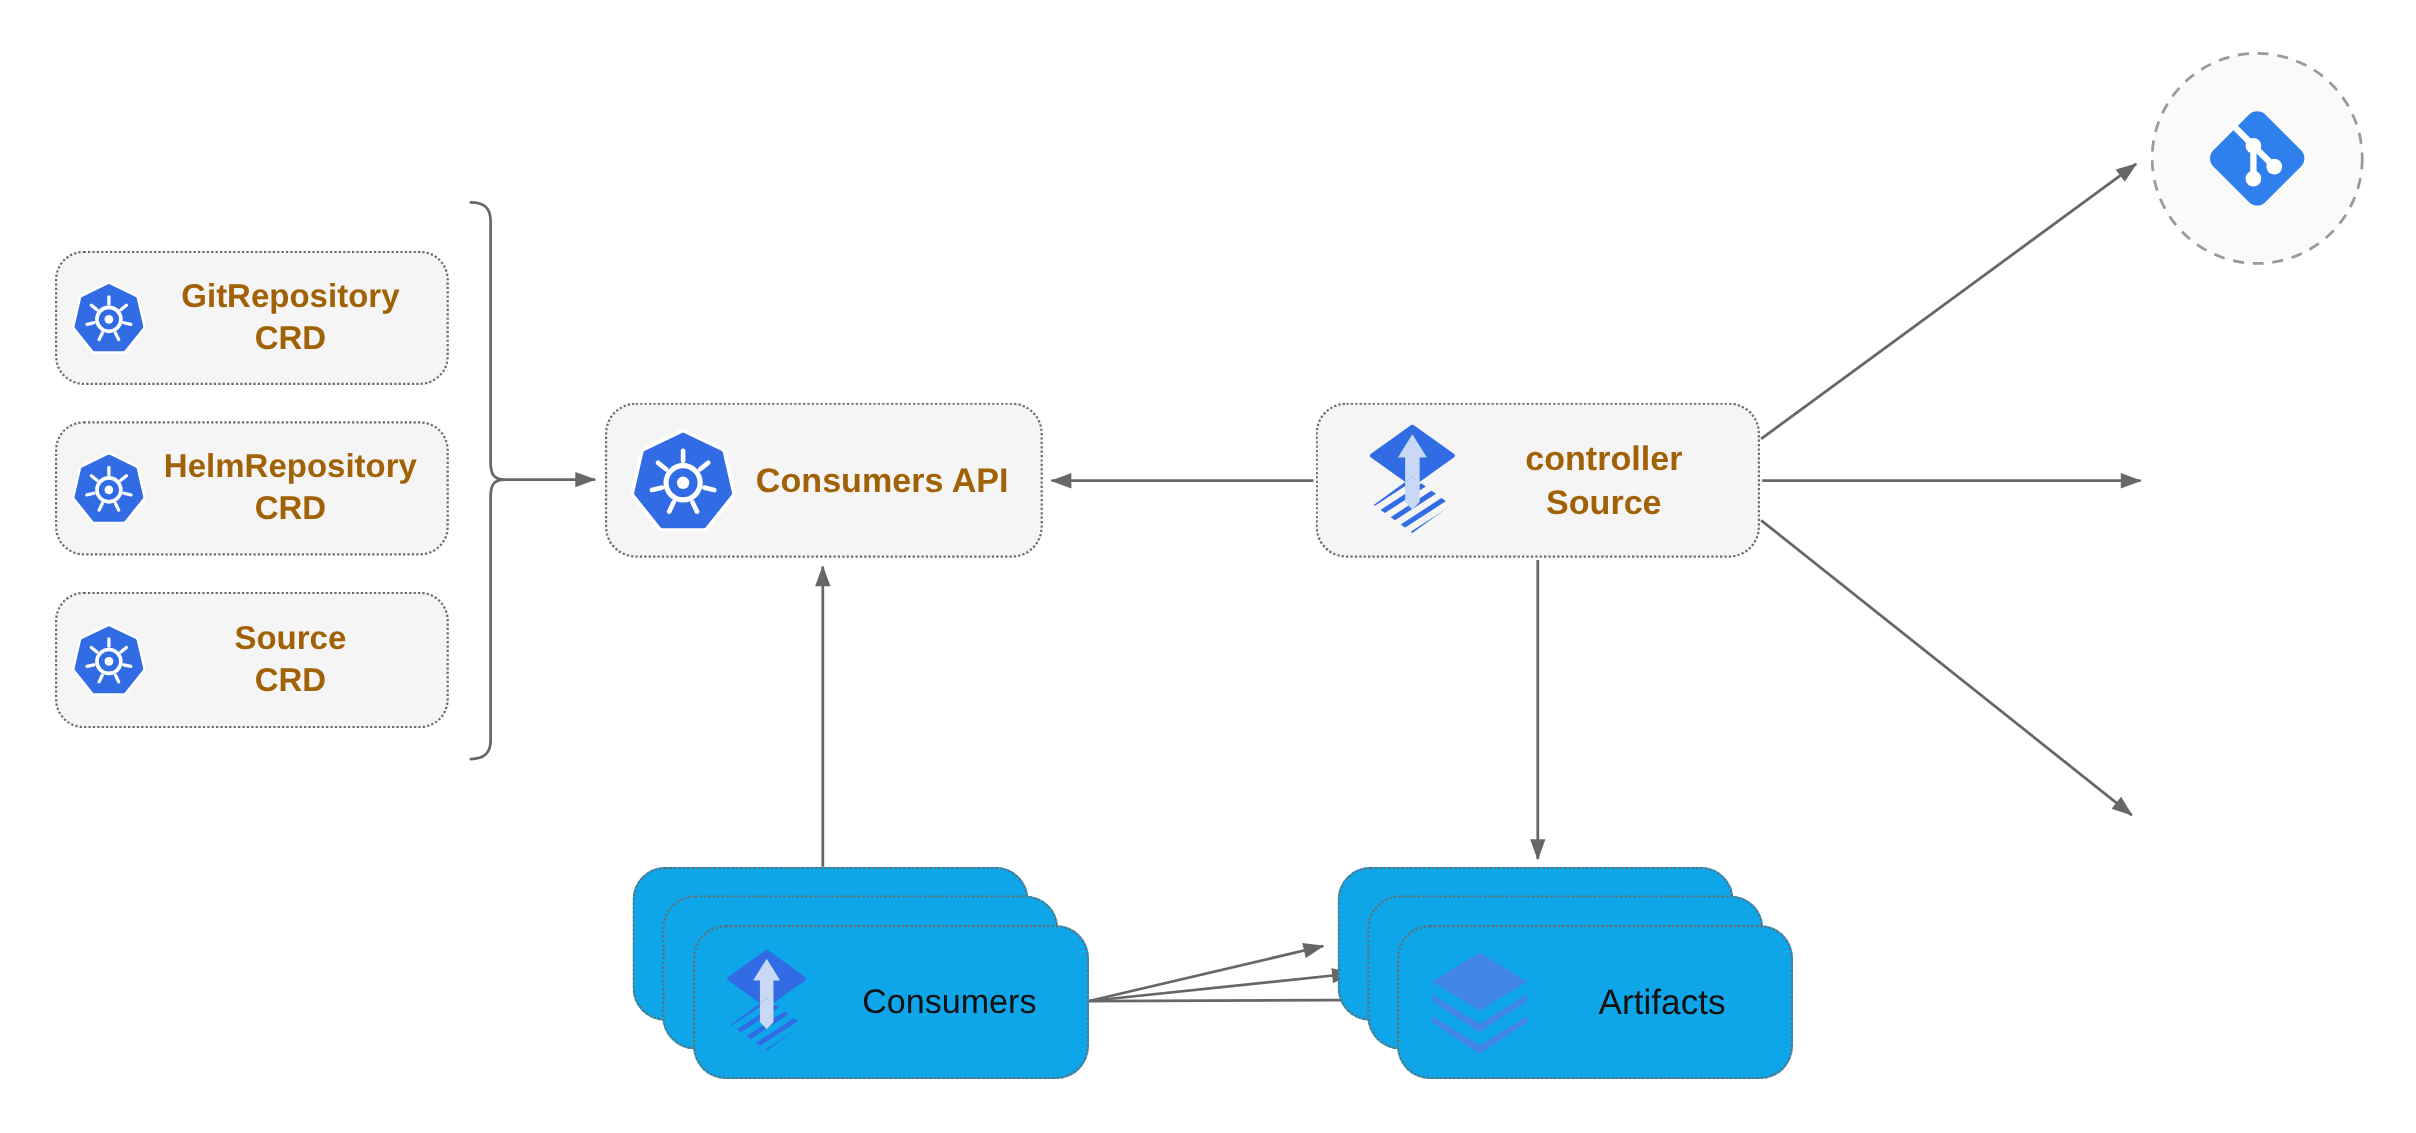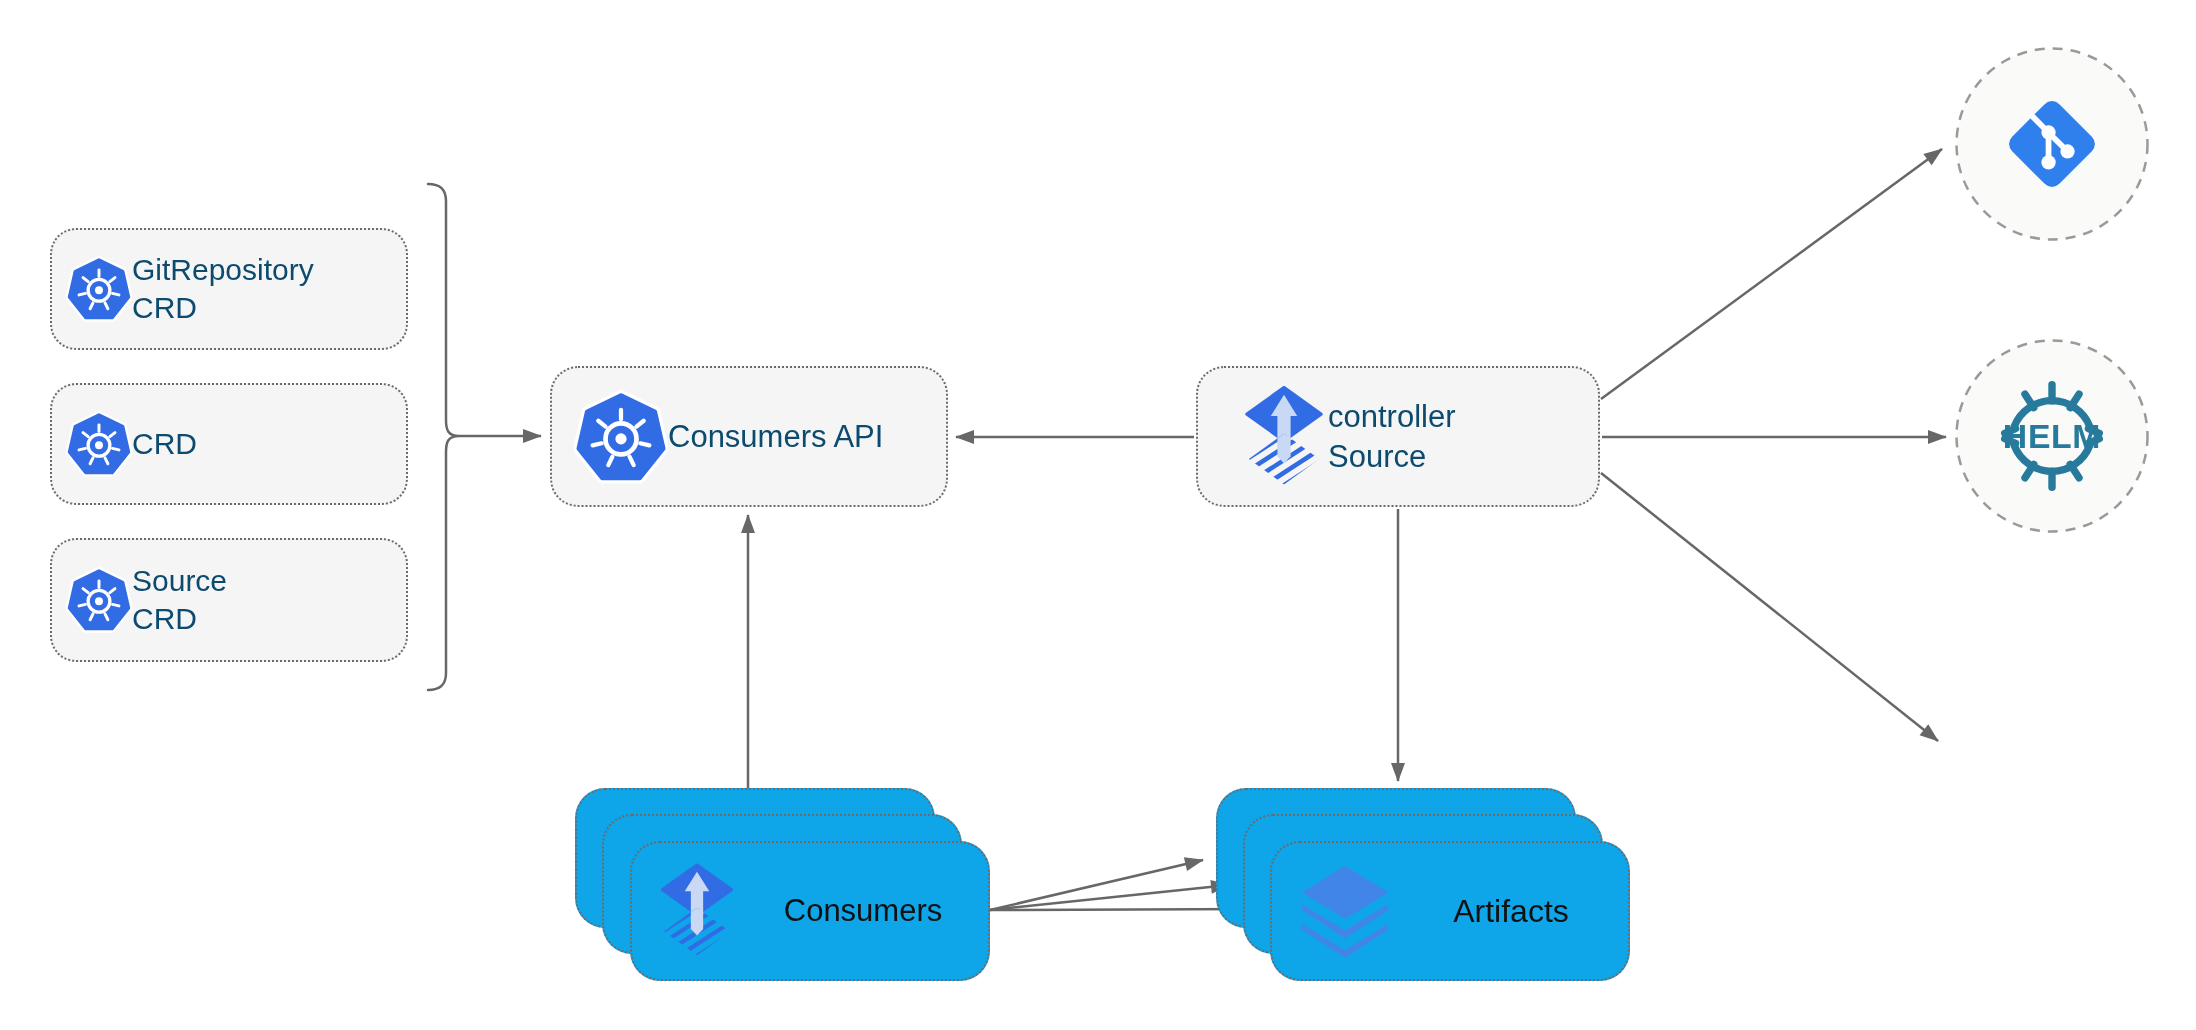--- a/index.html
+++ b/index.html
@@ -17,23 +17,24 @@
   }
   .node {
     position:absolute;
     background:#f5f5f5;
     border:2px dotted #6b6b6b;
     border-radius:28px;
     display:flex; align-items:center;
     box-sizing:border-box;
   }
   .node .label {
-    flex:1; 
-    font-size:31px; line-height:1.28; color:#0c4a6e;
+    flex:1; text-align:center;
+    font-size:31px; line-height:1.28; color:#a16207;
     padding-right:10px;
+    font-weight:bold;
   }
   .crd { left:50px; width:358px; height:122px; border-radius:26px; }
   .crd .label { font-size:30px; }
   .crd .icon-wrap { margin-left:14px; width:66px; height:66px; }
   .icon-wrap { flex:0 0 auto; display:flex; align-items:center; justify-content:center; }
   .stackbox {
     position:absolute;
     background:#0ea5e9;
     border:2px dotted #6b6b6b;
     border-radius:30px;
@@ -125,20 +126,21 @@
     </div>
   </div>
 
   <div class="node crd" style="top:383px;">
     <div class="icon-wrap">
       <svg width="66" height="66" viewBox="0 0 100 100">
           <use href="#k8s-icon"></use>
         </svg>
     </div>
     <div class="label">
+      <div>HelmRepository</div>
       <div>CRD</div>
     </div>
   </div>
 
   <div class="node crd" style="top:538px; height:124px;">
     <div class="icon-wrap">
       <svg width="66" height="66" viewBox="0 0 100 100">
           <use href="#k8s-icon"></use>
         </svg>
     </div>
@@ -201,37 +203,15 @@
           <line x1="47" y1="46" x2="47" y2="60"></line>
           <line x1="51.5" y1="44.5" x2="59" y2="52"></line>
         </g>
         <circle cx="47" cy="40" r="6.2" fill="#ffffff"></circle>
         <circle cx="63.5" cy="56.5" r="6.2" fill="#ffffff"></circle>
         <circle cx="47" cy="66" r="6.2" fill="#ffffff"></circle>
       </g>
     </svg>
   </div>
 
-  <div class="circle-node" style="left:1953px; top:337px;">
-    <svg width="198" height="198" viewBox="0 0 198 198">
-      <circle cx="99" cy="99" r="95.5" fill="#FAFAF9" stroke="#9A9A9A" stroke-width="2.5" stroke-dasharray="10 8"></circle>
-      <g transform="translate(31.5,31.5) scale(1.35)">
-        <g stroke="#277A9C" stroke-width="5.5" fill="none" stroke-linecap="round">
-          <path d="M22,43 A30,30 0 0 1 78,43"></path>
-          <path d="M22,57 A30,30 0 0 0 78,57"></path>
-          <line x1="50" y1="12" x2="50" y2="24"></line>
-          <line x1="30" y1="19" x2="36.5" y2="29"></line>
-          <line x1="70" y1="19" x2="63.5" y2="29"></line>
-          <line x1="15" y1="48" x2="23" y2="44.5"></line>
-          <line x1="85" y1="48" x2="77" y2="44.5"></line>
-          <line x1="50" y1="88" x2="50" y2="76"></line>
-          <line x1="30" y1="81" x2="36.5" y2="71"></line>
-          <line x1="70" y1="81" x2="63.5" y2="71"></line>
-          <line x1="15" y1="52" x2="23" y2="55.5"></line>
-          <line x1="85" y1="52" x2="77" y2="55.5"></line>
-        </g>
-        <text x="50" y="59" text-anchor="middle" font-family="Liberation Sans, sans-serif" font-size="25" font-weight="bold" fill="#277A9C" letter-spacing="0.5">HELM</text>
-      </g>
-    </svg>
-  </div>
 
 
 </div>
 
 </body></html>

